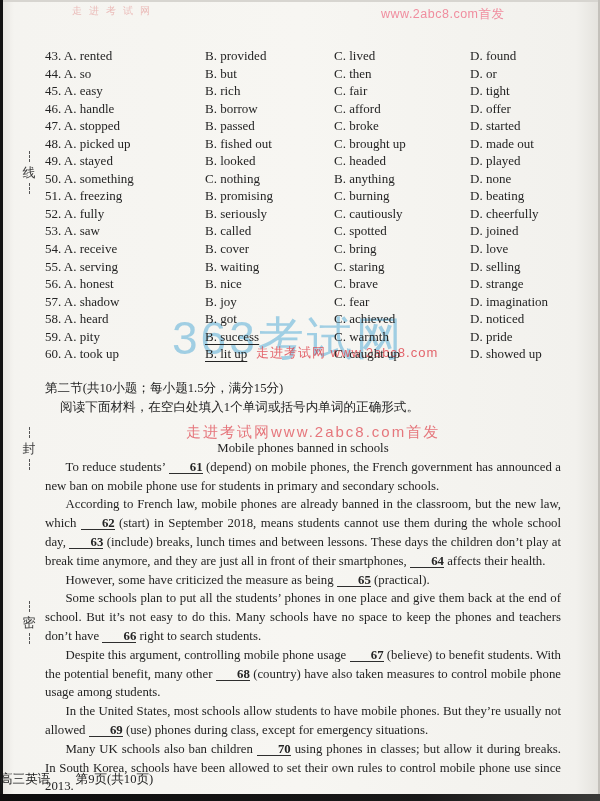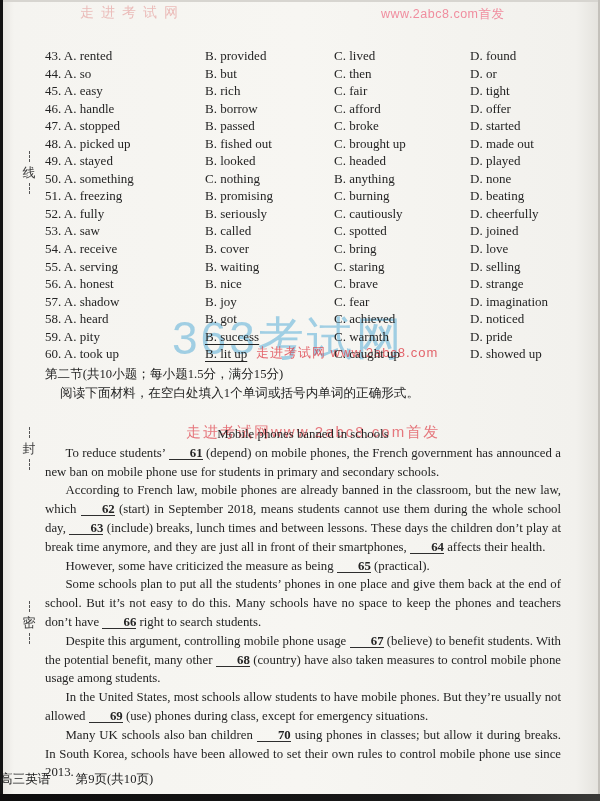--- a/index.html
+++ b/index.html
@@ -12,29 +12,29 @@
   .edge-bottom{position:absolute;left:0;bottom:0;width:100%;height:7px;
     background:linear-gradient(90deg,#0d0d0d 0,#191919 70%,#3a3a38 100%);}
   .bind-col{position:absolute;left:20px;top:0;width:18px;height:100%;}
   .bind-mark{position:absolute;left:0;width:18px;display:flex;flex-direction:column;align-items:center;
     color:#3a3a3a;font-size:13px;line-height:15px;}
   .bind-mark .dash{width:0;height:11px;border-left:1px dashed #565656;margin:3px 0;}
   .content{position:absolute;left:45px;top:47px;width:516px;}
   .mc-row{display:grid;grid-template-columns:160px 129px 136px 1fr;line-height:17.55px;
     font-size:13px;white-space:nowrap;}
   .ul{text-decoration:underline;text-underline-offset:3px;}
-  .sec-heading{margin-top:2px;font-size:12.6px;line-height:19px;}
+  .sec-heading{margin-top:16px;font-size:12.6px;line-height:19px;}
   .instruction{font-size:12.6px;line-height:19px;text-indent:1.2em;}
   .passage-title{text-align:center;font-size:12.8px;line-height:19px;margin-top:22px;}
   .para{margin:0;font-size:12.8px;line-height:18.8px;text-align:justify;text-indent:1.6em;}
   .blank{display:inline-block;min-width:34px;text-align:right;border-bottom:1px solid #2e2e2e;line-height:12px;font-weight:bold;}
   .footer{position:absolute;left:0;bottom:13px;width:100%;text-align:left;font-size:12.6px;color:#222;}
   .wm{position:absolute;pointer-events:none;white-space:nowrap;
     font-family:"Liberation Sans","DejaVu Sans",sans-serif;}
-  .wm-top-left{top:4px;left:80px;font-size:14px;letter-spacing:7px;color:rgba(214,80,80,.35);}
+  .wm-top-left{top:4px;left:72px;font-size:10px;letter-spacing:7px;color:rgba(214,80,80,.35);}
   .wm-top-right{top:6px;left:381px;font-size:12.5px;letter-spacing:.5px;color:rgba(240,130,150,.9);}
   .wm-blue{top:308px;left:172px;font-size:46px;font-weight:normal;letter-spacing:3px;color:rgba(74,168,214,.5);}
   .wm-red-mid{top:344px;left:256px;font-size:13px;letter-spacing:1px;color:rgba(222,64,74,.8);}
   .wm-red-passage{top:423px;left:186px;font-size:15px;letter-spacing:2px;color:rgba(222,64,74,.7);}
 </style>
 </head>
 <body>
 
 <div class="page">
   <div class="edge-top"></div>

